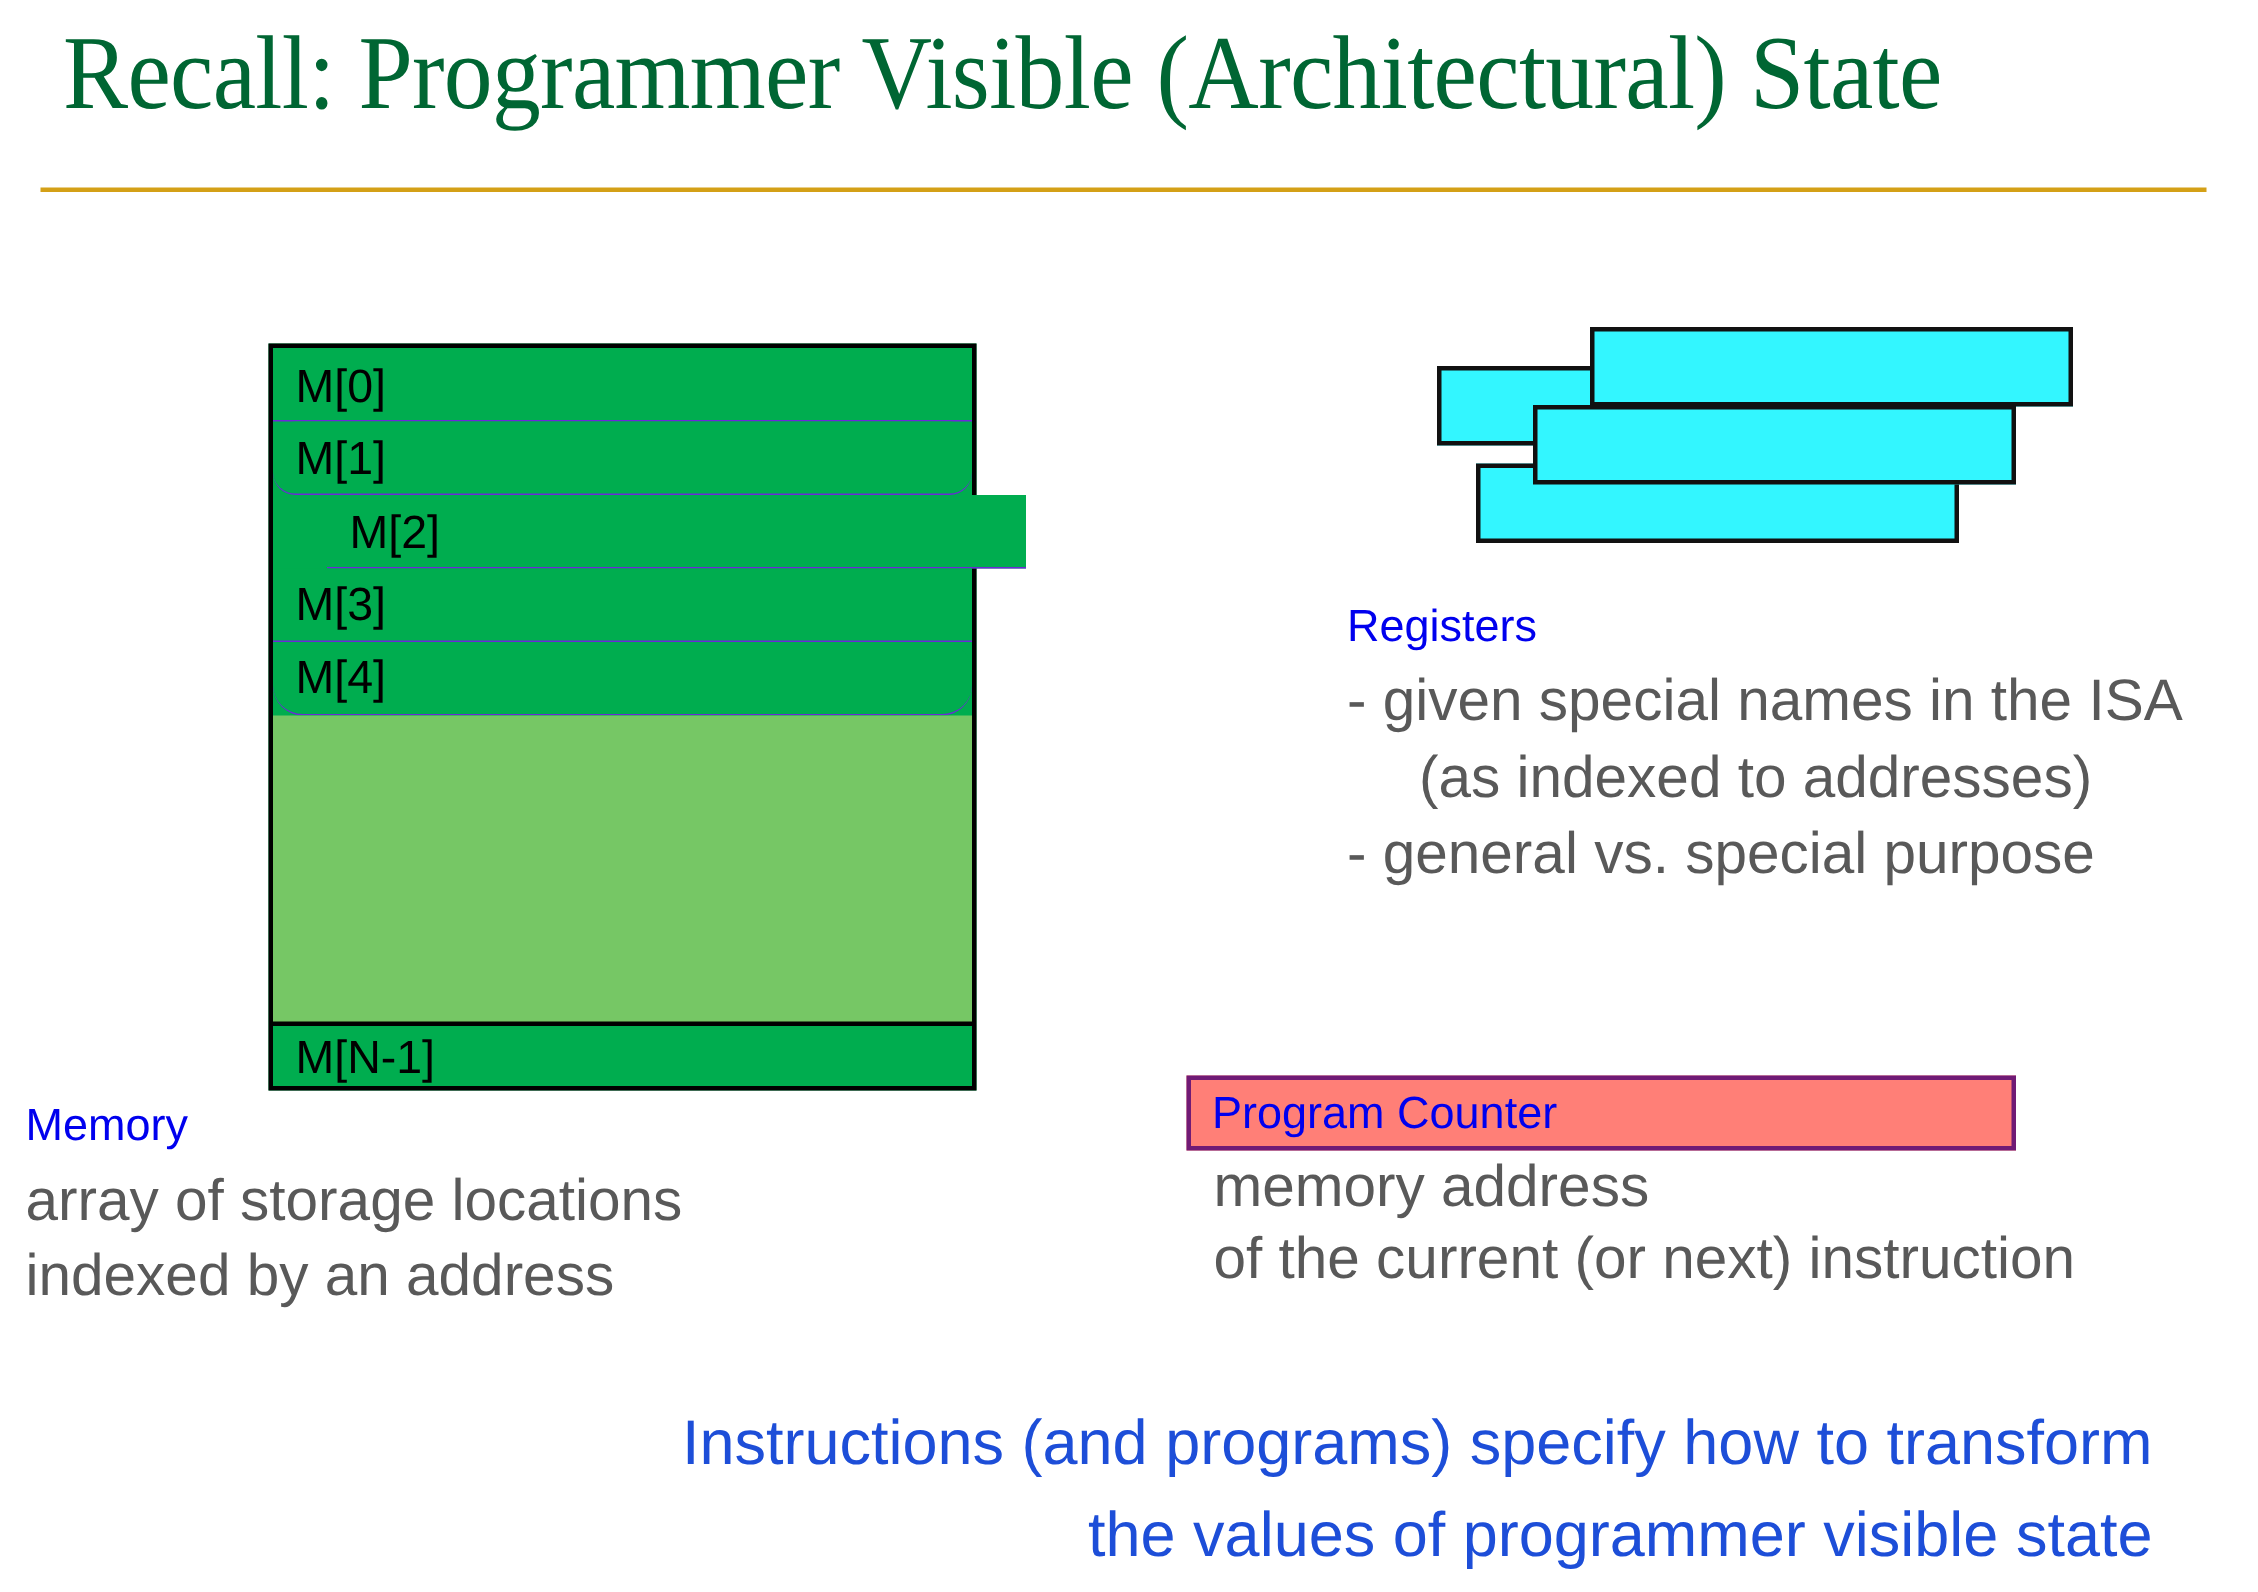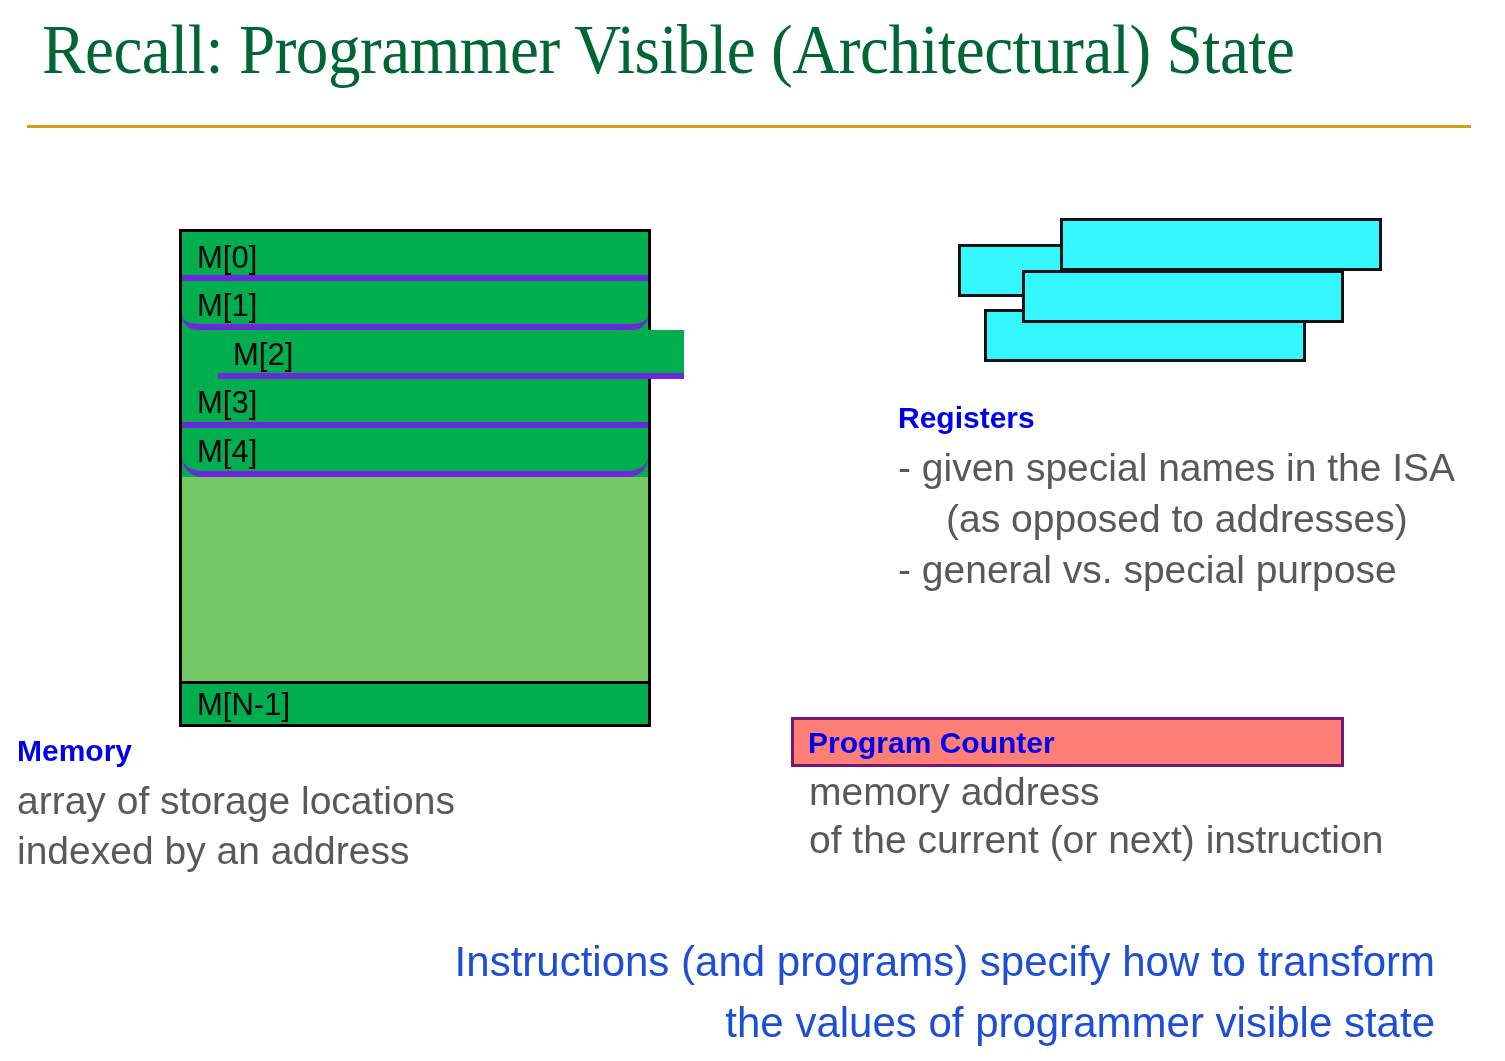--- a/index.html
+++ b/index.html
@@ -7,25 +7,25 @@
     .title {
       position: absolute; left: 42px; top: 10px;
       font-family: "Liberation Serif", "DejaVu Serif", serif;
       font-size: 70px; color: #006633; white-space: nowrap;
       transform: scaleX(0.93); transform-origin: left top;
       letter-spacing: -0.5px;
     }
     .title-rule { position: absolute; left: 27px; top: 125px; width: 1444px; height: 3px; background: #d4a017; }
 
     .mem { position: absolute; left: 179px; top: 229px; width: 472px; height: 498px; border: 3px solid #000; box-sizing: border-box; background: #00ad4f; }
-    .mem-cell { position: absolute; left: 0; width: 100%; box-sizing: border-box; border-bottom: 6px solid #6d28d9; background: #00ad4f; }
+    .mem-cell { position: absolute; left: 0; width: 100%; box-sizing: border-box; border-bottom: 1px solid #6d28d9; background: #00ad4f; }
     .mem-cell span { position: absolute; left: 15px; font-size: 31px; color: #000; line-height: 1; }
     .mem-gap { position: absolute; left: 0; width: 100%; background: #76c765; box-sizing: border-box; border-bottom: 3px solid #000; }
 
-    .label-blue { position: absolute; color: #0000ee; font-weight: bold; font-size: 30px; white-space: nowrap; text-align: center; }
+    .label-blue { position: absolute; color: #0000ee; font-weight: normal; font-size: 30px; white-space: nowrap; text-align: center; }
     .text-gray { position: absolute; color: #595959; font-size: 39px; white-space: nowrap; }
 
     .reg { position: absolute; background: #33f6ff; border: 3px solid #111; box-sizing: border-box; }
 
     .pc-box { position: absolute; left: 791px; top: 717px; width: 553px; height: 50px; background: #ff7f77; border: 3px solid #701a75; box-sizing: border-box; }
 
     .footer { position: absolute; right: 70px; color: #1d4ed8; font-size: 42px; white-space: nowrap; text-align: right; margin-left: 48px; }
   </style>
 </head>
 <body>
@@ -59,21 +59,21 @@
 <div class="text-gray" style="left:17px;top:779px;">array of storage locations</div>
 <div class="text-gray" style="left:17px;top:829px;">indexed by an address</div>
 
 <div class="reg" style="left:958px;top:244px;width:110px;height:53px;"></div>
 <div class="reg" style="left:1060px;top:218px;width:322px;height:53px;"></div>
 <div class="reg" style="left:984px;top:309px;width:322px;height:53px;"></div>
 <div class="reg" style="left:1022px;top:270px;width:322px;height:53px;"></div>
 
 <div class="label-blue" style="left:898px;top:401px;">Registers</div>
 <div class="text-gray" style="left:898px;top:446px;">-  given special names in the ISA</div>
-<div class="text-gray" style="left:946px;top:497px;">(as opposed to addresses)</div>
+<div class="text-gray" style="left:946px;top:497px;">(as indexed to addresses)</div>
 <div class="text-gray" style="left:898px;top:548px;">-  general vs. special purpose</div>
 
 <div class="pc-box">
   <div class="label-blue" style="left:14px;top:6px;">Program Counter</div>
 </div>
 <div class="text-gray" style="left:809px;top:770px;">memory address</div>
 <div class="text-gray" style="left:809px;top:818px;">of the current (or next) instruction</div>
 
 <div class="footer" style="top:938px;">Instructions (and programs) specify how to transform</div>
 <div class="footer" style="top:999px;">the values of programmer visible state</div>

